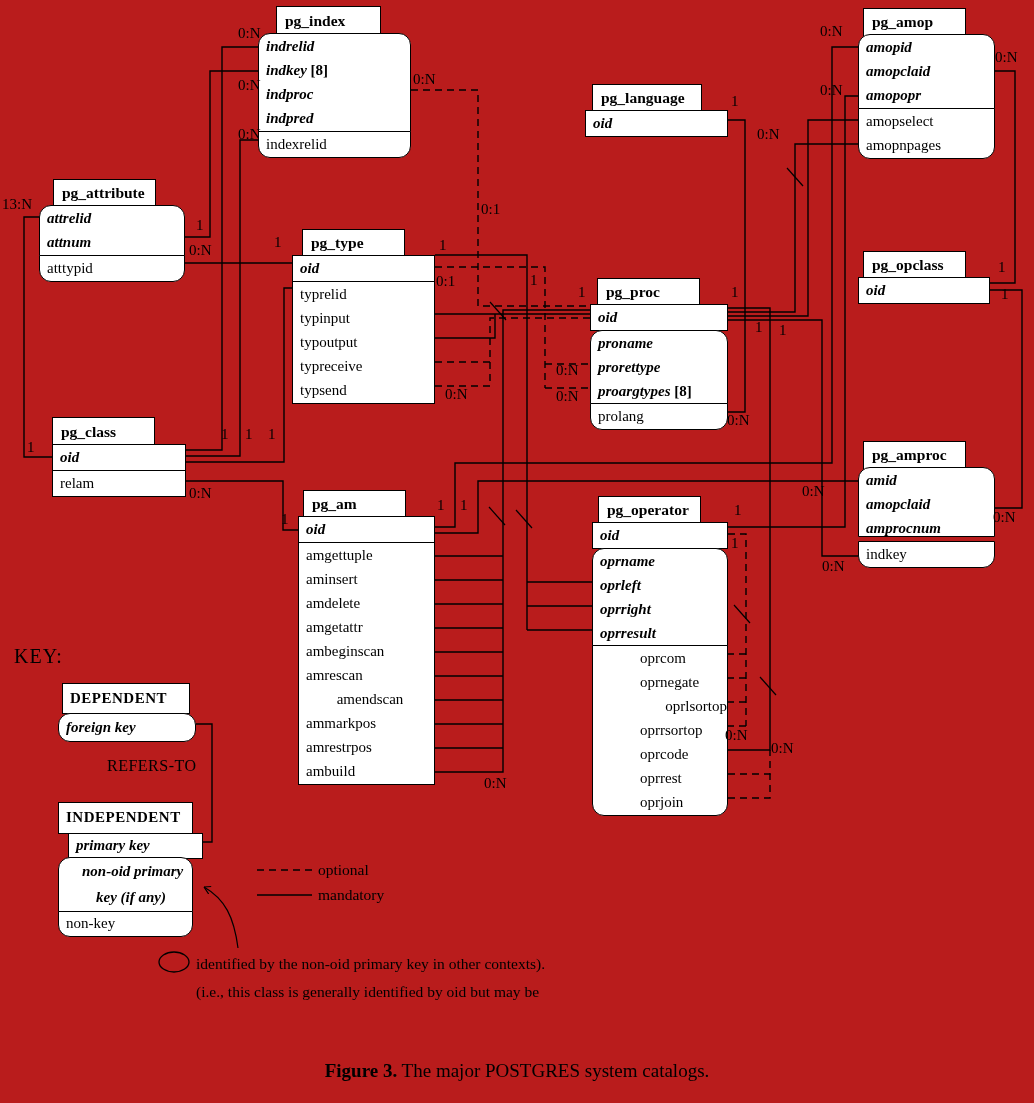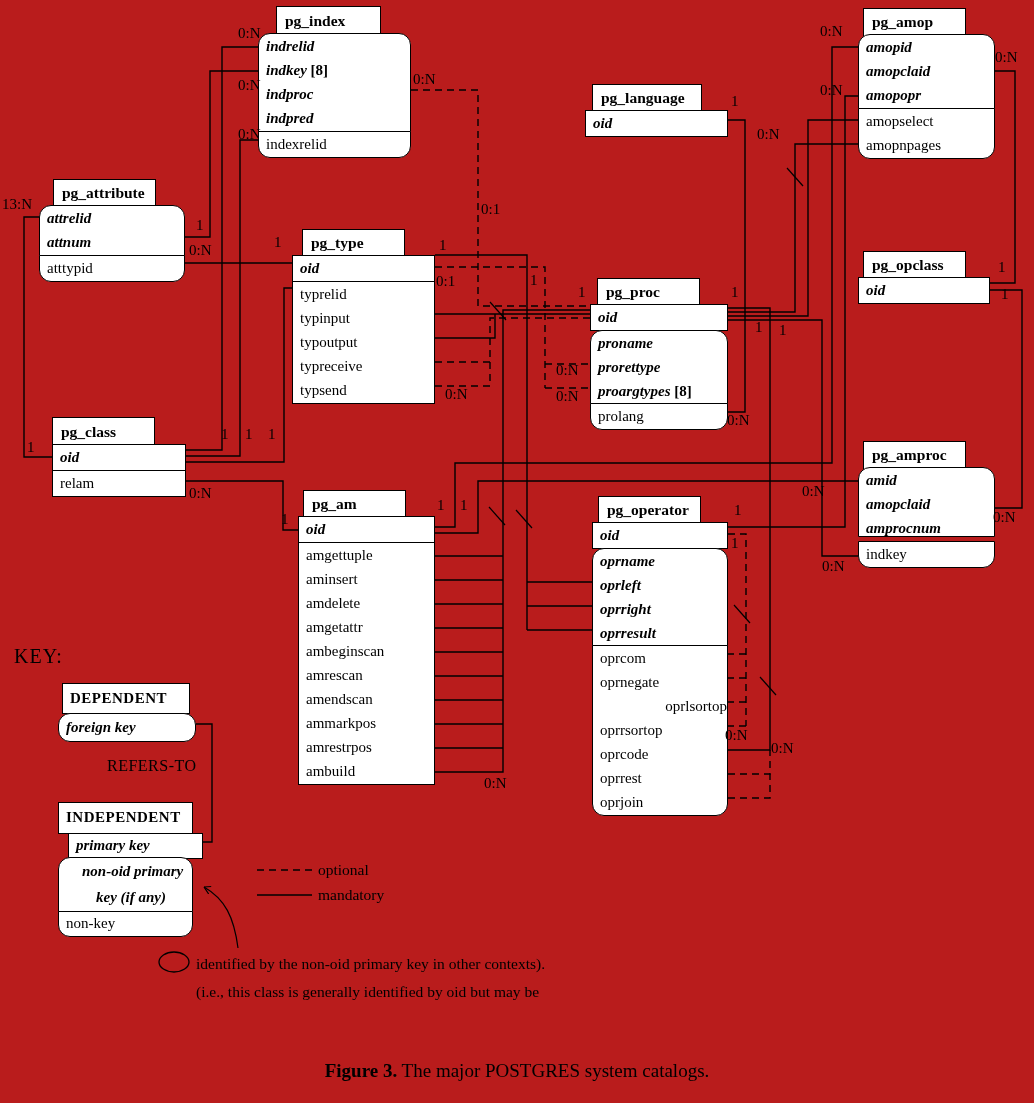--- a/index.html
+++ b/index.html
@@ -177,36 +177,36 @@
       <div class="sec" style="left: 298px; top: 516px; width: 137px; height: 27px;">
         <div class="row st-k" style="height: 24px; line-height: 24px;">oid</div>
       </div>
       <div class="sec" style="left: 298px; top: 541.5px; width: 137px; height: 243px;">
         <div class="row st-p" style="height: 24px; line-height: 24px;">amgettuple</div>
         <div class="row st-p" style="height: 24px; line-height: 24px;">aminsert</div>
         <div class="row st-p" style="height: 24px; line-height: 24px;">amdelete</div>
         <div class="row st-p" style="height: 24px; line-height: 24px;">amgetattr</div>
         <div class="row st-p" style="height: 24px; line-height: 24px;">ambeginscan</div>
         <div class="row st-p" style="height: 24px; line-height: 24px;">amrescan</div>
-        <div class="row st-p" style="height: 24px; line-height: 24px;">amendscan</div>
+        <div class="row st-p" style="height: 24px; line-height: 24px; text-align: center;">amendscan</div>
         <div class="row st-p" style="height: 24px; line-height: 24px;">ammarkpos</div>
         <div class="row st-p" style="height: 24px; line-height: 24px;">amrestrpos</div>
         <div class="row st-p" style="height: 24px; line-height: 24px;">ambuild</div>
       </div>
       <div class="tab" style="left: 598px; top: 496px; width: 103px; height: 27.5px; line-height: 26px;">pg_operator</div>
       <div class="sec" style="left: 592px; top: 522px; width: 136px; height: 27px;">
         <div class="row st-k" style="height: 24px; line-height: 24px;">oid</div>
       </div>
       <div class="sec" style="left: 592px; top: 547.5px; width: 136px; height: 99px; border-radius: 12px 12px 0px 0px;">
         <div class="row st-k" style="height: 24px; line-height: 24px;">oprname</div>
         <div class="row st-k" style="height: 24px; line-height: 24px;">oprleft</div>
         <div class="row st-k" style="height: 24px; line-height: 24px;">oprright</div>
         <div class="row st-k" style="height: 24px; line-height: 24px;">oprresult</div>
       </div>
-      <div class="sec" style="left: 592px; top: 645px; width: 136px; height: 171px; border-radius: 0px 0px 12px 12px;">
+      <div class="sec" style="left: 592px; top: 645px; width: 136px; height: 171px; border-radius: 0px 0px 12px 12px; padding-left: 40px;">
         <div class="row st-p" style="height: 24px; line-height: 24px;">oprcom</div>
         <div class="row st-p" style="height: 24px; line-height: 24px;">oprnegate</div>
         <div class="row st-p" style="height: 24px; line-height: 24px; text-align: right;">oprlsortop</div>
         <div class="row st-p" style="height: 24px; line-height: 24px;">oprrsortop</div>
         <div class="row st-p" style="height: 24px; line-height: 24px;">oprcode</div>
         <div class="row st-p" style="height: 24px; line-height: 24px;">oprrest</div>
         <div class="row st-p" style="height: 24px; line-height: 24px;">oprjoin</div>
       </div>
       <div class="sec" style="left: 62px; top: 683px; width: 128px; height: 31px;">
         <div class="row st-h" style="height: 28px; line-height: 28px;">DEPENDENT</div>

